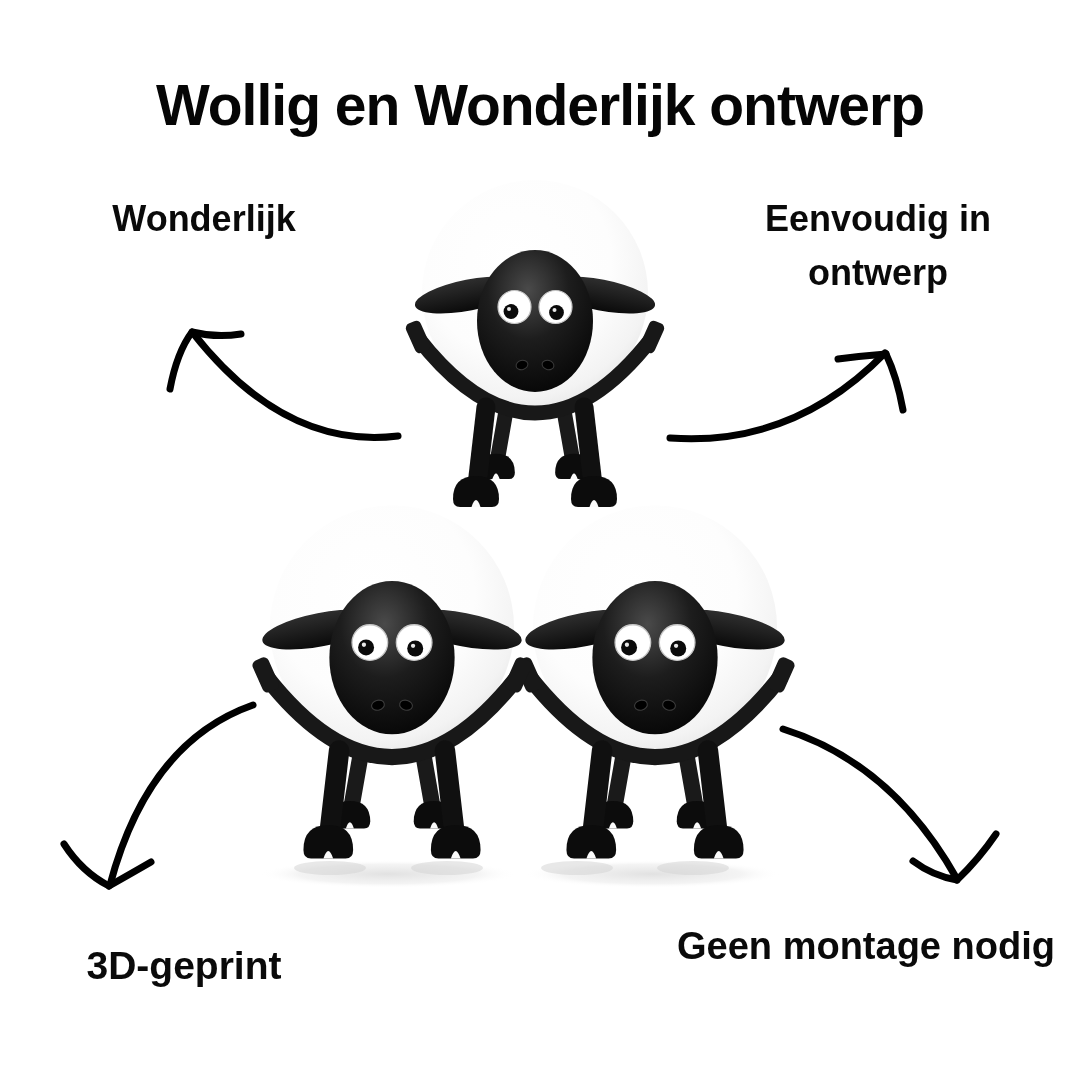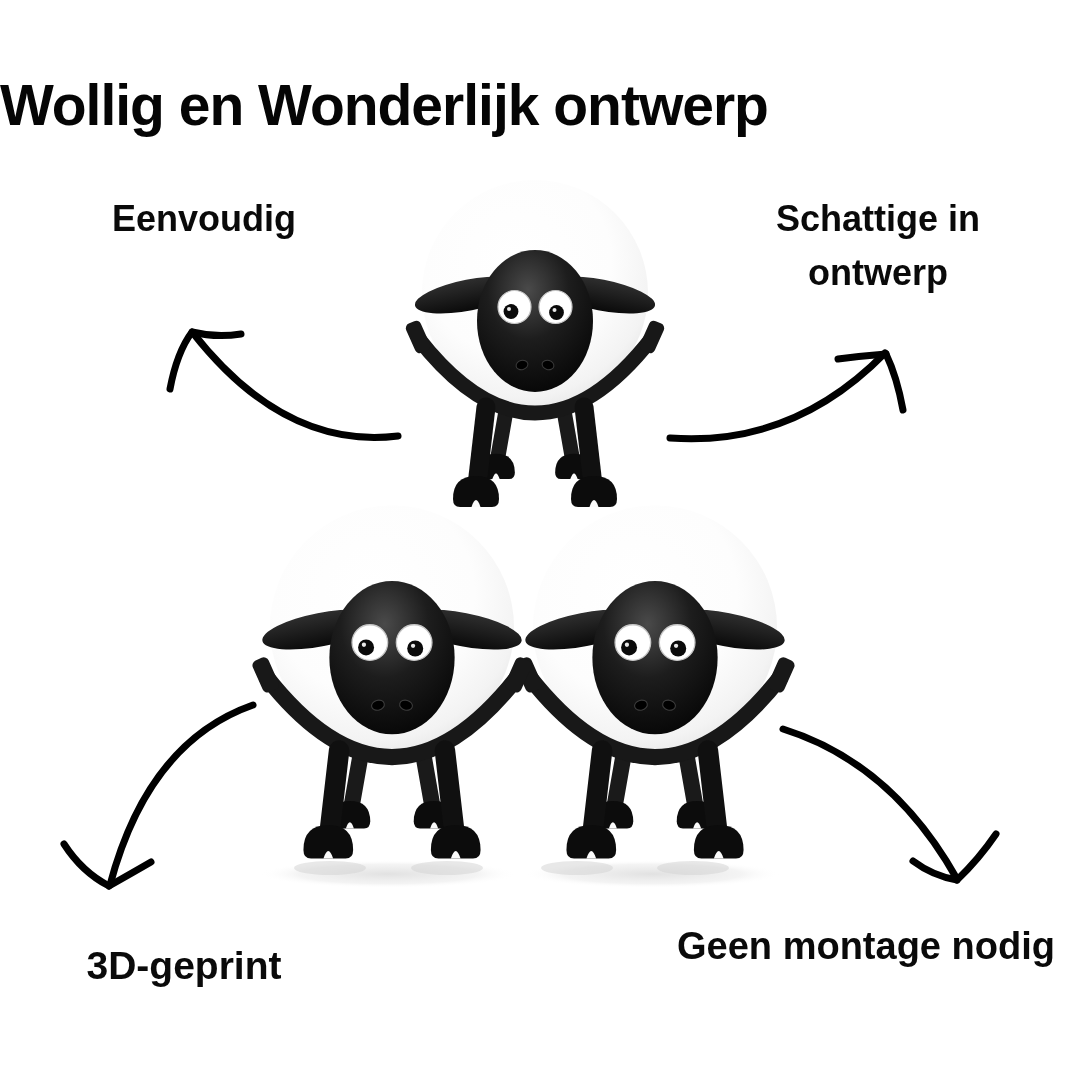--- a/index.html
+++ b/index.html
@@ -1,44 +1,44 @@
 <!DOCTYPE html>
 <html><head>
 <meta charset="utf-8">
 <style>
   html,body{margin:0;padding:0;background:#ffffff;}
   .canvas{
     position:relative;width:1080px;height:1080px;background:#ffffff;
     overflow:hidden;font-family:"Liberation Sans", sans-serif;color:#000;
   }
   .title{
-    position:absolute;top:34px;left:0;width:1080px;
+    position:absolute;top:34px;left:0;width:1080px;text-align:center;
     font-size:57px;font-weight:900;letter-spacing:-1px;color:#050505;
   }
   .callout{position:absolute;text-align:center;font-weight:900;color:#0a0a0a;}
   .callout .line{display:block;}
   .callout-tl{left:8px;top:192px;width:392px;font-size:36px;line-height:54px;}
   .callout-tr{left:676px;top:192px;width:404px;font-size:36px;line-height:54px;}
   .callout-bl{left:28px;top:922px;width:312px;font-size:39px;line-height:48px;margin-top:20px;}
   .callout-br{left:652px;top:922px;width:428px;font-size:38px;line-height:48px;}
   .scene{position:absolute;left:0;top:0;width:1080px;height:1080px;display:block;}
 </style>
 </head>
 <body>
 
 <div class="canvas">
 
   <h1 class="title">Wollig en Wonderlijk ontwerp</h1>
 
   <div class="callout callout-tl">
-    <span class="line">Eenvoudig</span>
+    <span class="line">Wonderlijk</span>
   </div>
 
   <div class="callout callout-tr">
-    <span class="line">Schattige in</span>
+    <span class="line">Eenvoudig in</span>
     <span class="line">ontwerp</span>
   </div>
 
   <div class="callout callout-bl">
     <span class="line">3D-geprint</span>
   </div>
 
   <div class="callout callout-br">
     <span class="line">Geen montage nodig</span>
   </div>

